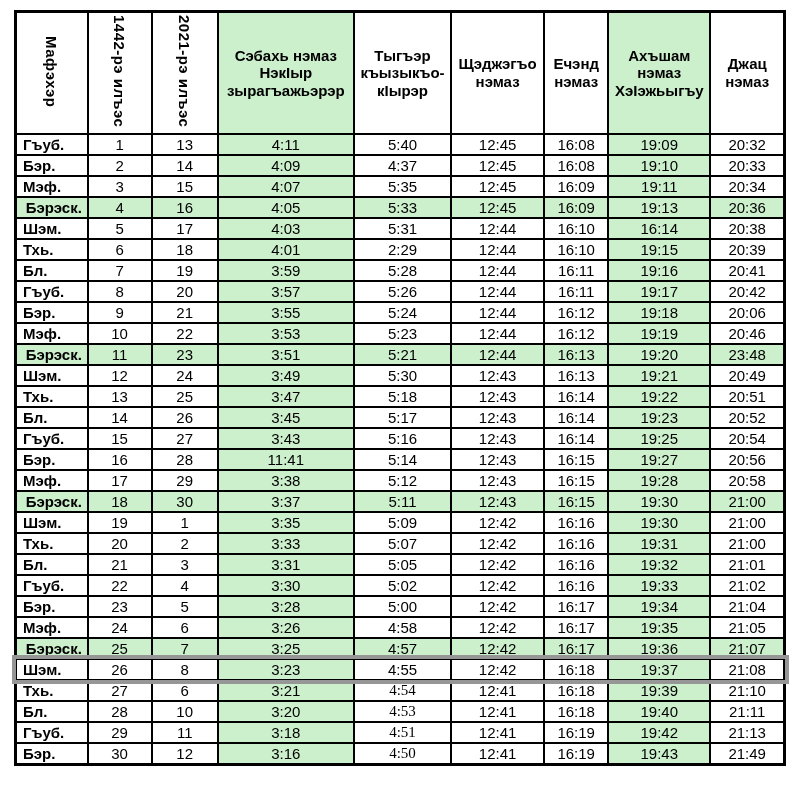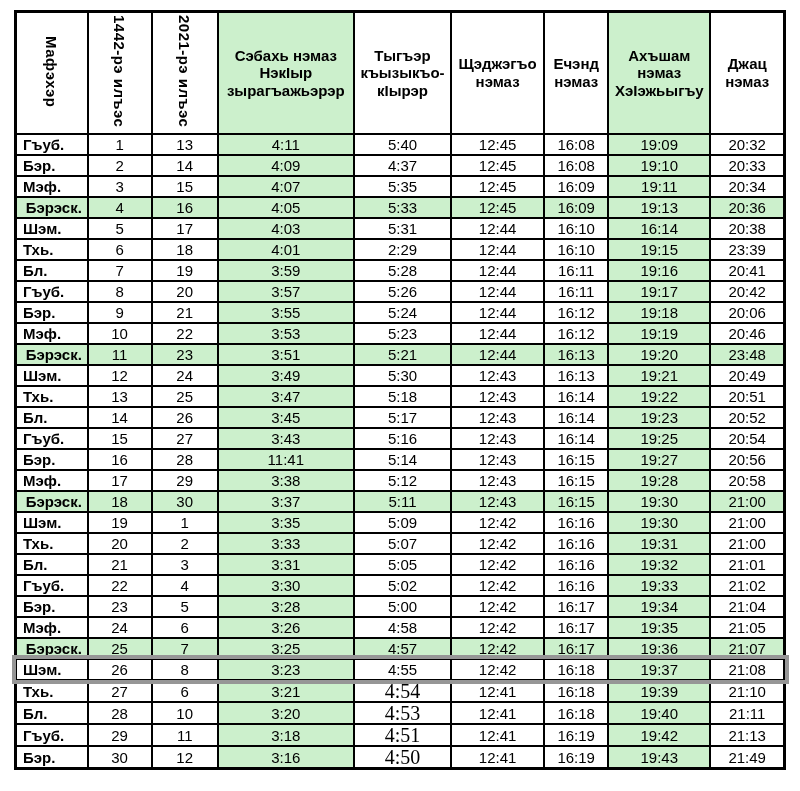--- a/index.html
+++ b/index.html
@@ -59,21 +59,21 @@
   }
   .green, tbody td.green-col {
     background: var(--green, #ccf0cc) !important;
   }
   tbody tr.green-row td {
     background: var(--green, #ccf0cc) !important;
     text-align: center;
   }
   tbody td.serif {
     font-family: "Liberation Serif", serif;
-    font-size: 20px;
+    font-size: 15px;
   }
   tbody tr.highlighted {
     outline: 4px solid var(--hl, #969696);
     outline-offset: 0px;
   }
 </style>
 </head>
 <body>
 
 <div class="page">
@@ -160,21 +160,21 @@
         </tr>
         <tr>
           <td class="day">Тхь.</td>
           <td>6</td>
           <td>18</td>
           <td class="green-col">4:01</td>
           <td>2:29</td>
           <td>12:44</td>
           <td>16:10</td>
           <td class="green-col">19:15</td>
-          <td>23:39</td>
+          <td>20:39</td>
         </tr>
         <tr>
           <td class="day">Бл.</td>
           <td>7</td>
           <td>19</td>
           <td class="green-col">3:59</td>
           <td>5:28</td>
           <td>12:44</td>
           <td>16:11</td>
           <td class="green-col">19:16</td>

